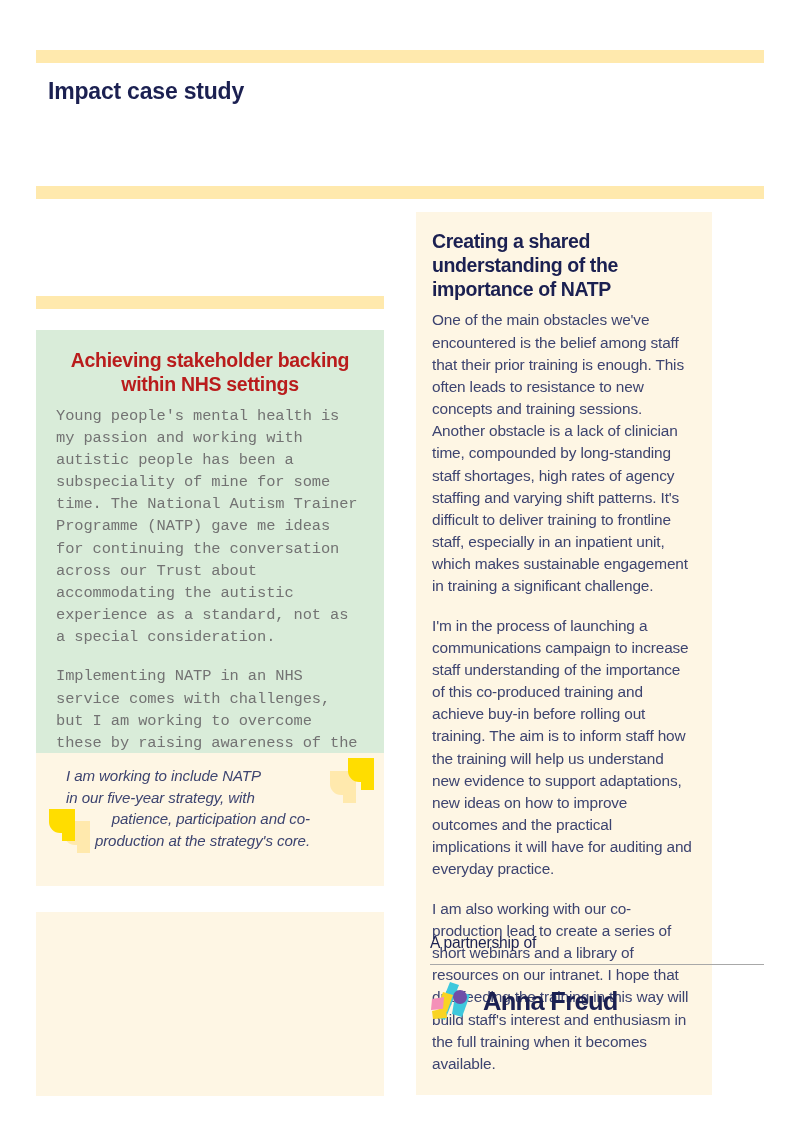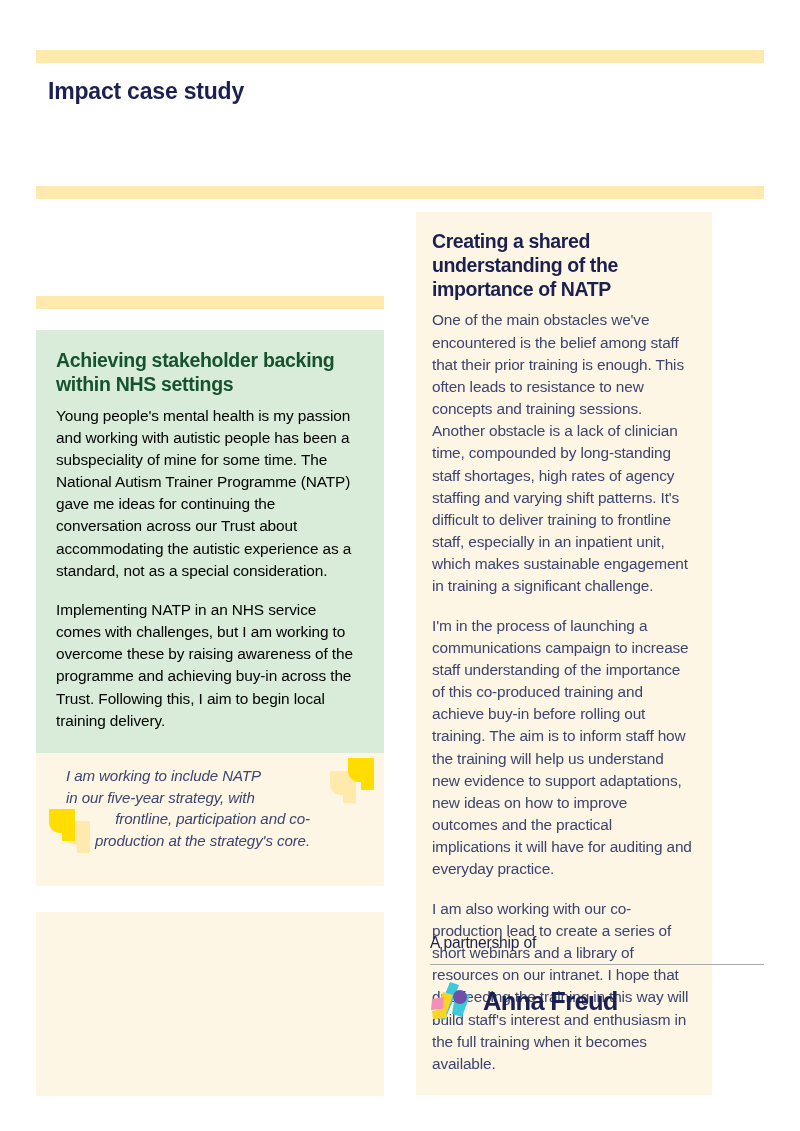--- a/index.html
+++ b/index.html
@@ -94,28 +94,30 @@
     left: 36px; top: 330px;
     width: 348px;
     padding: 19px 20px 22px 20px;
     background: #d9ecd9;
   }
   .panel-green h2 {
     font-size: 19.5px;
     font-weight: bold;
     line-height: 1.22;
     letter-spacing: -0.3px;
-    color: #14532d;
+    color: #b91c1c;
     margin-bottom: 8px;
+    text-align: center;
   }
   .panel-green p {
     font-size: 15.4px;
     line-height: 1.44;
     letter-spacing: -0.1px;
-    color: #000000;
+    color: #737373;
+    font-family: Liberation Mono, monospace;
   }
   .panel-green p + p { margin-top: 17px; }
 
   
   .panel-quote {
     position: absolute;
     left: 36px; top: 753px;
     width: 348px; height: 133px;
     background: #fef6e4;
     overflow: hidden;
@@ -257,21 +259,21 @@
       <span class="stem"></span>
         <span class="tail"></span>
     </div>
     <div class="qmark q-bright qm-right-bright">
       <span class="stem"></span>
         <span class="tail"></span>
     </div>
     <div class="quote-text">
       <span class="ln-1">I am working to include NATP</span>
       <span class="ln-2">in our five-year strategy, with</span>
-      <span>frontline, participation</span>
+      <span>patience, participation</span>
       <span>and co-production at the</span>
       <span>strategy's core.</span>
     </div>
   </div>
 
   <div class="block-bottom-left"></div>
 
   <div class="panel-cream">
     <h2>Creating a shared understanding of the importance of NATP</h2>
     <p>One of the main obstacles we've encountered is the belief among staff that their prior training is enough. This often leads to resistance to new concepts and training sessions. Another obstacle is a lack of clinician time, compounded by long-standing staff shortages, high rates of agency staffing and varying shift patterns. It's difficult to deliver training to frontline staff, especially in an inpatient unit, which makes sustainable engagement in training a significant challenge.</p>

